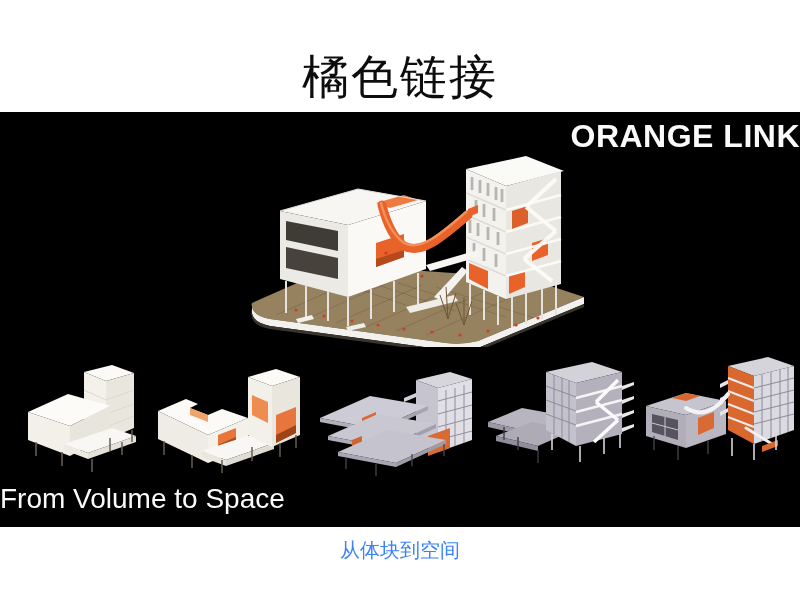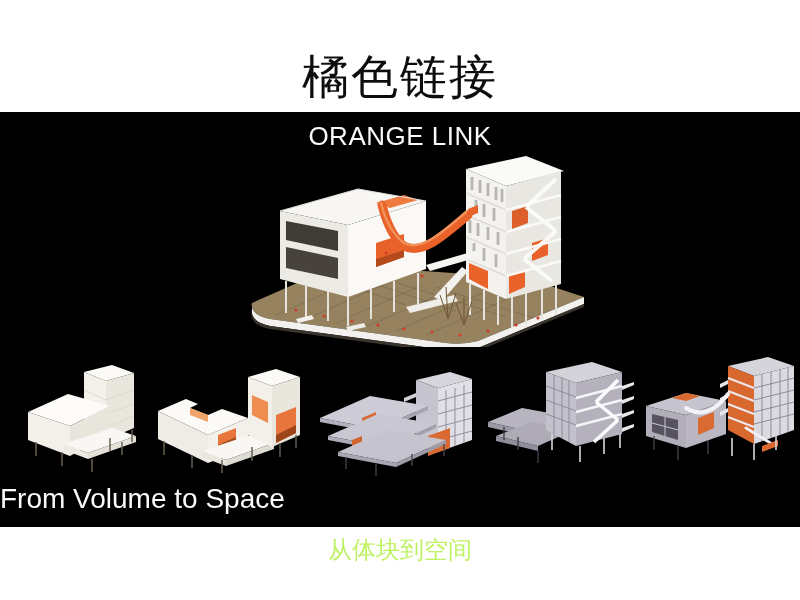--- a/index.html
+++ b/index.html
@@ -21,32 +21,32 @@
     position:absolute; left:0; top:112px; width:800px; height:415px;
     background:#000000;
   }
   .title-zh {
     position:absolute; left:0; top:50px; width:800px;
     text-align:center; font-size:47px; line-height:54px;
     font-weight:500; color:#0d0d0d; letter-spacing:2px;
   }
   .title-en {
     position:absolute; left:0; top:120px; width:800px;
-    text-align:center; font-size:26px; line-height:32px;
-    font-weight:400; color:#fafafa; letter-spacing:0.5px;
+    text-align:right; font-size:32px; line-height:32px;
+    font-weight:700; color:#fafafa; letter-spacing:0.5px;
   }
   .caption-en {
     position:absolute; left:0; top:483px; width:800px;
     text-align:left; font-size:28px; line-height:32px;
     font-weight:400; color:#fafafa;
   }
   .caption-zh {
     position:absolute; left:0; top:536px; width:800px;
-    text-align:center; font-size:24px; line-height:28px;
-    font-weight:400; color:#bef264;
+    text-align:center; font-size:20px; line-height:28px;
+    font-weight:400; color:#3b82f6;
   }
   .fig { position:absolute; display:block; }
   #fig-main { left:226px; top:147px; width:370px; height:200px; }
   #fig-m1 { left:22px;  top:360px; width:128px; height:115px; }
   #fig-m2 { left:152px; top:355px; width:160px; height:120px; }
   #fig-m3 { left:316px; top:352px; width:164px; height:125px; }
   #fig-m4 { left:488px; top:350px; width:152px; height:128px; }
   #fig-m5 { left:642px; top:348px; width:156px; height:130px; }
 </style>
 </head>

